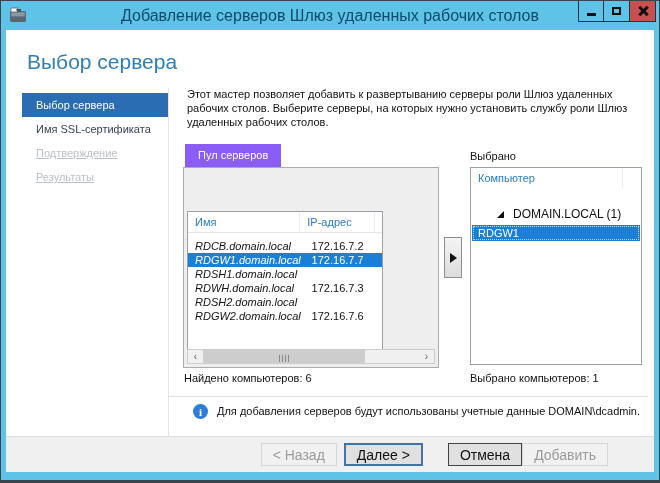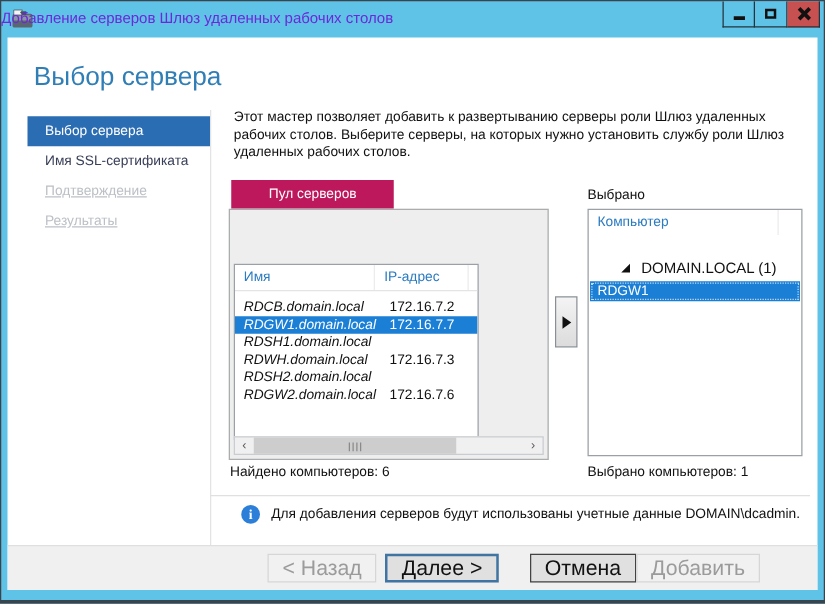--- a/index.html
+++ b/index.html
@@ -6,22 +6,22 @@
   html,body { background:#888; }
   .window {
     position:relative; width:660px; height:483px;
     background:#5fc2e7;
     border:1px solid #39444c; border-bottom-width:3px;
     overflow:hidden;
   }
   
   .titlebar { position:absolute; top:0; left:0; right:0; height:29px; }
   .app-icon { position:absolute; left:8px; top:5px; width:18px; height:18px; }
-  .title { position:absolute; left:0; right:0; top:6px; 
-           font-size:12px; color:#6d28d9; }
+  .title { position:absolute; left:0; right:0; top:6px; text-align:center;
+           font-size:16px; color:#0c4a6e; }
   .controls { position:absolute; top:0; right:3px; display:flex; }
   .ctl { width:26px; height:21px; border:1px solid #24343c; border-top:none;
          display:flex; align-items:center; justify-content:center; cursor:pointer;
          background:#5fc2e7; }
   .ctl + .ctl { border-left:none; }
   .min-glyph { width:9px; height:3px; background:#111; margin-top:6px; }
   .max-glyph { width:9px; height:8px; border:2px solid #111; background:transparent; }
   .close { background:#c75050; }
   .x-glyph { position:relative; width:10px; height:10px; }
   .x-glyph::before,.x-glyph::after { content:""; position:absolute; left:4px; top:-1px;
@@ -38,22 +38,22 @@
   
   .sidebar { position:absolute; left:16px; top:63px; width:146px; }
   .nav-item { height:24px; line-height:24px; padding-left:14px; font-size:11px;
               color:#3a4059; cursor:pointer; white-space:nowrap; }
   .nav-item.selected { background:#2b6db3; color:#ffffff; }
   .nav-item.disabled { color:#bcc0c6; cursor:default;text-decoration:underline; }
   
   .description { position:absolute; left:181px; top:57px; width:462px;
                  font-size:11px; line-height:14px; color:#111; }
   
-  .tab { position:absolute; left:179px; top:114px; height:23px; padding:0 30px;
-         background:#be185d; color:#fff; font-size:11px; line-height:23px; cursor:pointer; }
+  .tab { position:absolute; left:179px; top:114px; height:23px; padding:0 13px;
+         background:#8b5cf6; color:#fff; font-size:11px; line-height:23px; cursor:pointer; }
   .pool-panel { position:absolute; left:177px; top:137px; width:256px; height:201px;
                 background:#eeeeee; border:1px solid #aaacae; }
   .filter-row { position:absolute; left:0; top:0; right:0; height:42px; }
   .filter-label { position:absolute; left:8px; top:15px; font-size:11px; color:#111; }
   .filter-input { position:absolute; left:50px; top:11px; width:196px; height:20px;
                   border:1px solid #8b8f94; font-size:11px; padding:0 4px; background:#fff; }
   .table-box { position:absolute; left:3px; top:43px; width:196px; height:141px;
                background:#fff; border:1px solid #9aa0a6; overflow:hidden; }
   .thead { display:flex; height:21px; border-bottom:1px solid #e4e4e4; }
   .th { font-size:11px; color:#2b7bc0; line-height:20px; padding-left:7px;
@@ -102,21 +102,21 @@
   .info-sep { position:absolute; left:162px; right:6px; top:366px; height:1px; background:#e0e0e0; }
   .info-row { position:absolute; left:187px; top:374px; right:10px; display:flex; align-items:flex-start; }
   .info-icon { width:15px; height:15px; border-radius:50%; background:#2b7fd9; color:#fff;
                font-size:11px; font-weight:bold; font-family:"Liberation Serif", serif;
                display:flex; align-items:center; justify-content:center; flex:none; }
   .info-text { margin-left:9px; font-size:11px; color:#111; padding-top:1px; }
   
   .footer { position:absolute; left:0; right:0; bottom:0; height:36px; background:#f0f0f0;
             border-top:1px solid #dfdfdf; display:flex; align-items:center;
             justify-content:flex-end; padding-right:32px; }
-  .btn { height:23px; font-size:17px; padding:0 11px; min-width:62px;
+  .btn { height:23px; font-size:14px; padding:0 11px; min-width:62px;
          background:#e0e0e0; border:1px solid #adadad; color:#111; cursor:pointer; }
   .btn.default { border:2px solid #3f74a3; }
   .btn:disabled { background:#f1f1f1; border-color:#d6d6d6; color:#9b9b9b; cursor:default; }
   .btn.back { margin-right:7px; }
   .btn.next { margin-right:25px; }
   .btn.add  { margin-right:14px; }
   .btn.cancel { border-color:#424242; min-width:50px; }
 </style>
 </head>
 <body>

